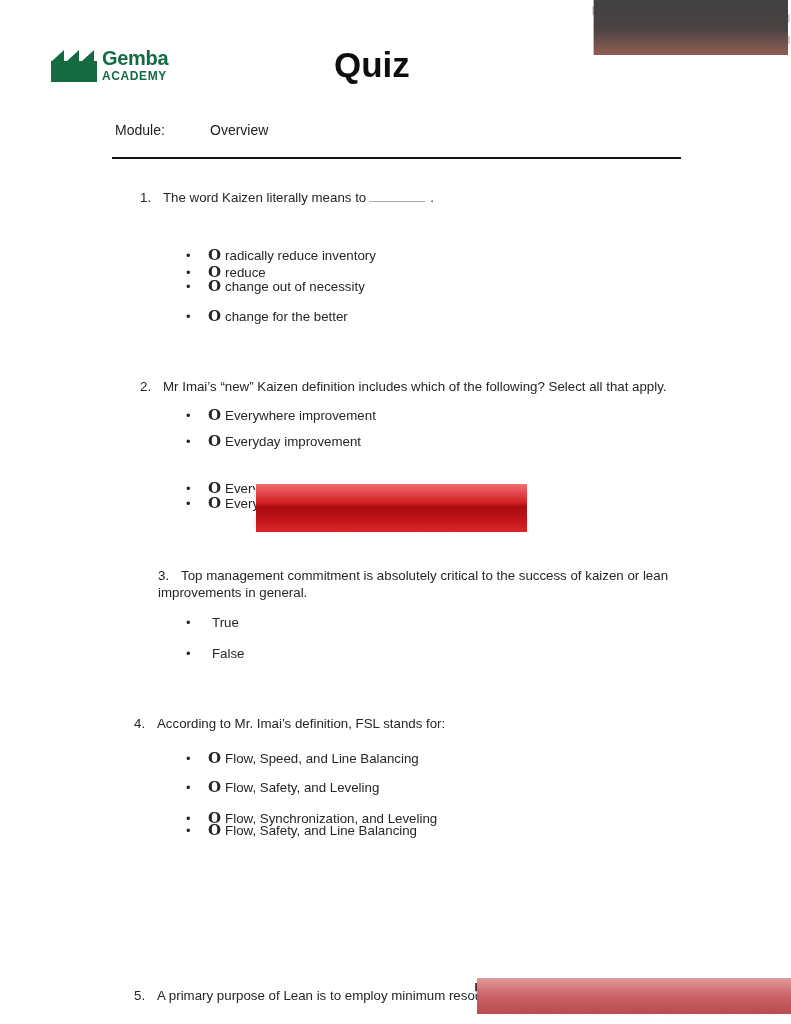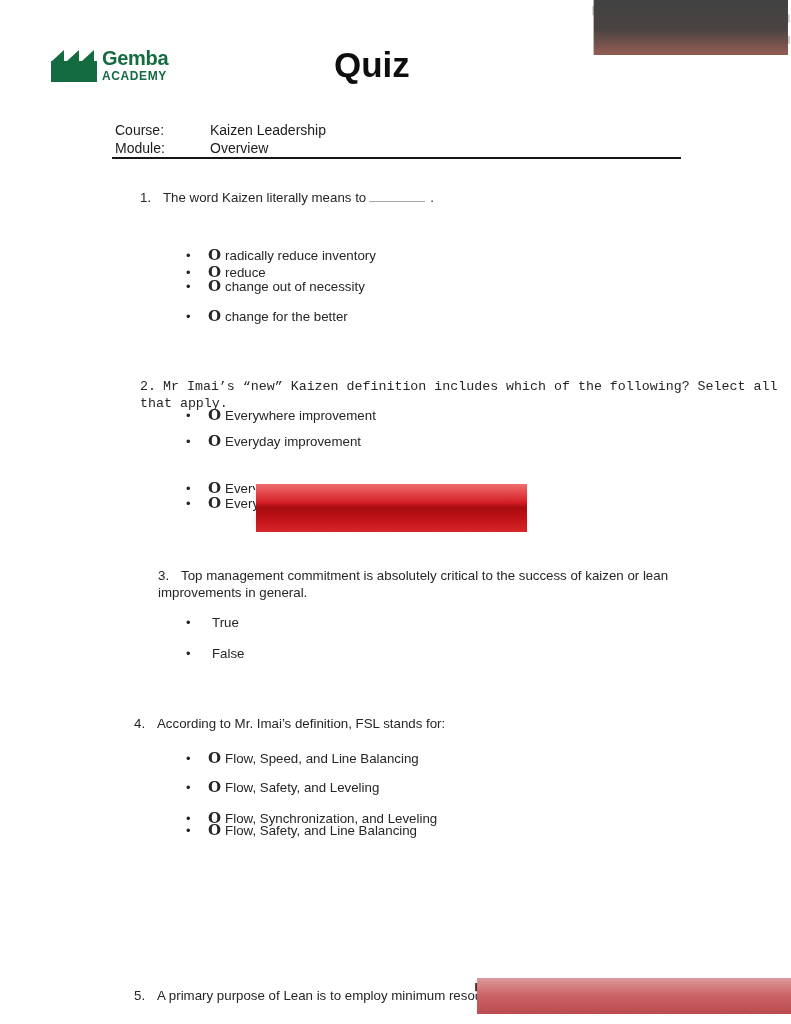--- a/index.html
+++ b/index.html
@@ -64,42 +64,41 @@
 </div>
 
 <div class="title">Quiz</div>
 
 <div class="wm wm-tc4s">
   <span class="layer back">TC4S.net</span>
   <span class="layer front">TC4S.net</span>
 </div>
 
 <div class="meta">
-  <div><span class="meta-label">Course:</span><span>Kaizen Leadership</span></div>
   <div><span class="meta-label">Module:</span><span>Overview</span></div>
 </div>
 <div class="rule"></div>
 
 <div class="q" style="left:140px;top:189px;">
   <span class="qnum">1.</span><span>The word Kaizen literally means to</span><span class="blank"></span><span class="suffix">.</span>
 </div>
 <div class="opt" style="top:219px;margin-top:46px;">
   <span class="bullet">•</span><span class="omark">O</span><span>reduce</span>
 </div>
 <div class="opt" style="top:248px;">
   <span class="bullet">•</span><span class="omark">O</span><span>radically reduce inventory</span>
 </div>
 <div class="opt" style="top:279px;">
   <span class="bullet">•</span><span class="omark">O</span><span>change out of necessity</span>
 </div>
 <div class="opt" style="top:309px;">
   <span class="bullet">•</span><span class="omark">O</span><span>change for the better</span>
 </div>
 
-<div class="q" style="left:140px;top:378px;font-family:Liberation Mono, monospace;">
+<div class="q" style="left:140px;top:378px;">
   <span class="qnum">2.</span><span>Mr Imai’s “new” Kaizen definition includes which of the following?  Select all that apply.</span>
 </div>
 <div class="opt" style="top:408px;">
   <span class="bullet">•</span><span class="omark">O</span><span>Everywhere improvement</span>
 </div>
 <div class="opt" style="top:434px;">
   <span class="bullet">•</span><span class="omark">O</span><span>Everyday improvement</span>
 </div>
 <div class="opt" style="top:465px;margin-top:16px;">
   <span class="bullet">•</span><span class="omark">O</span><span>Everybody improvement</span>

